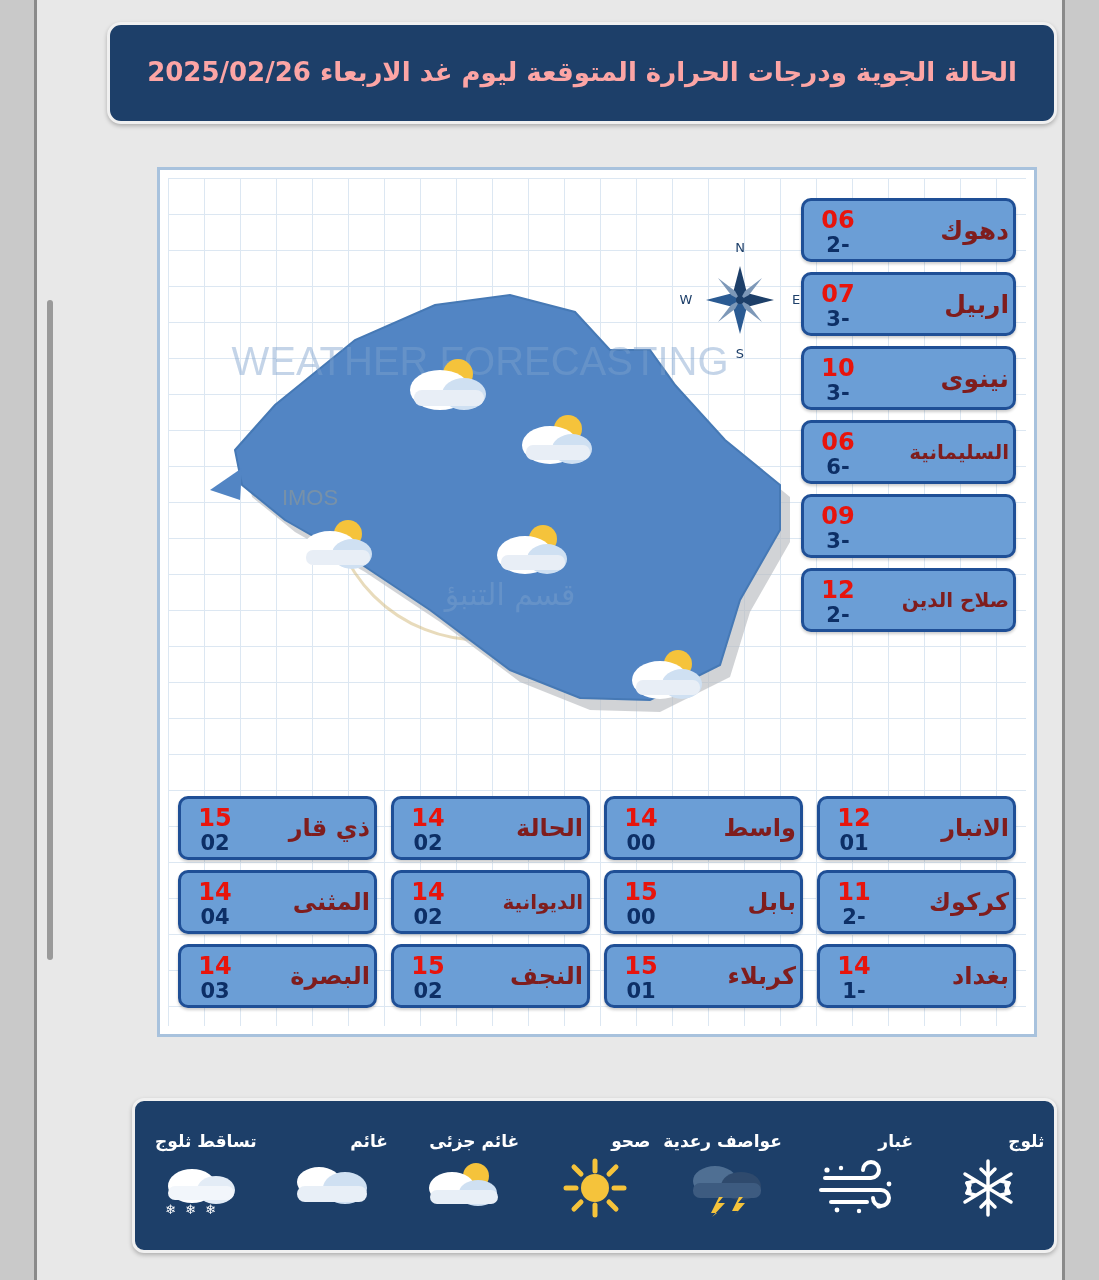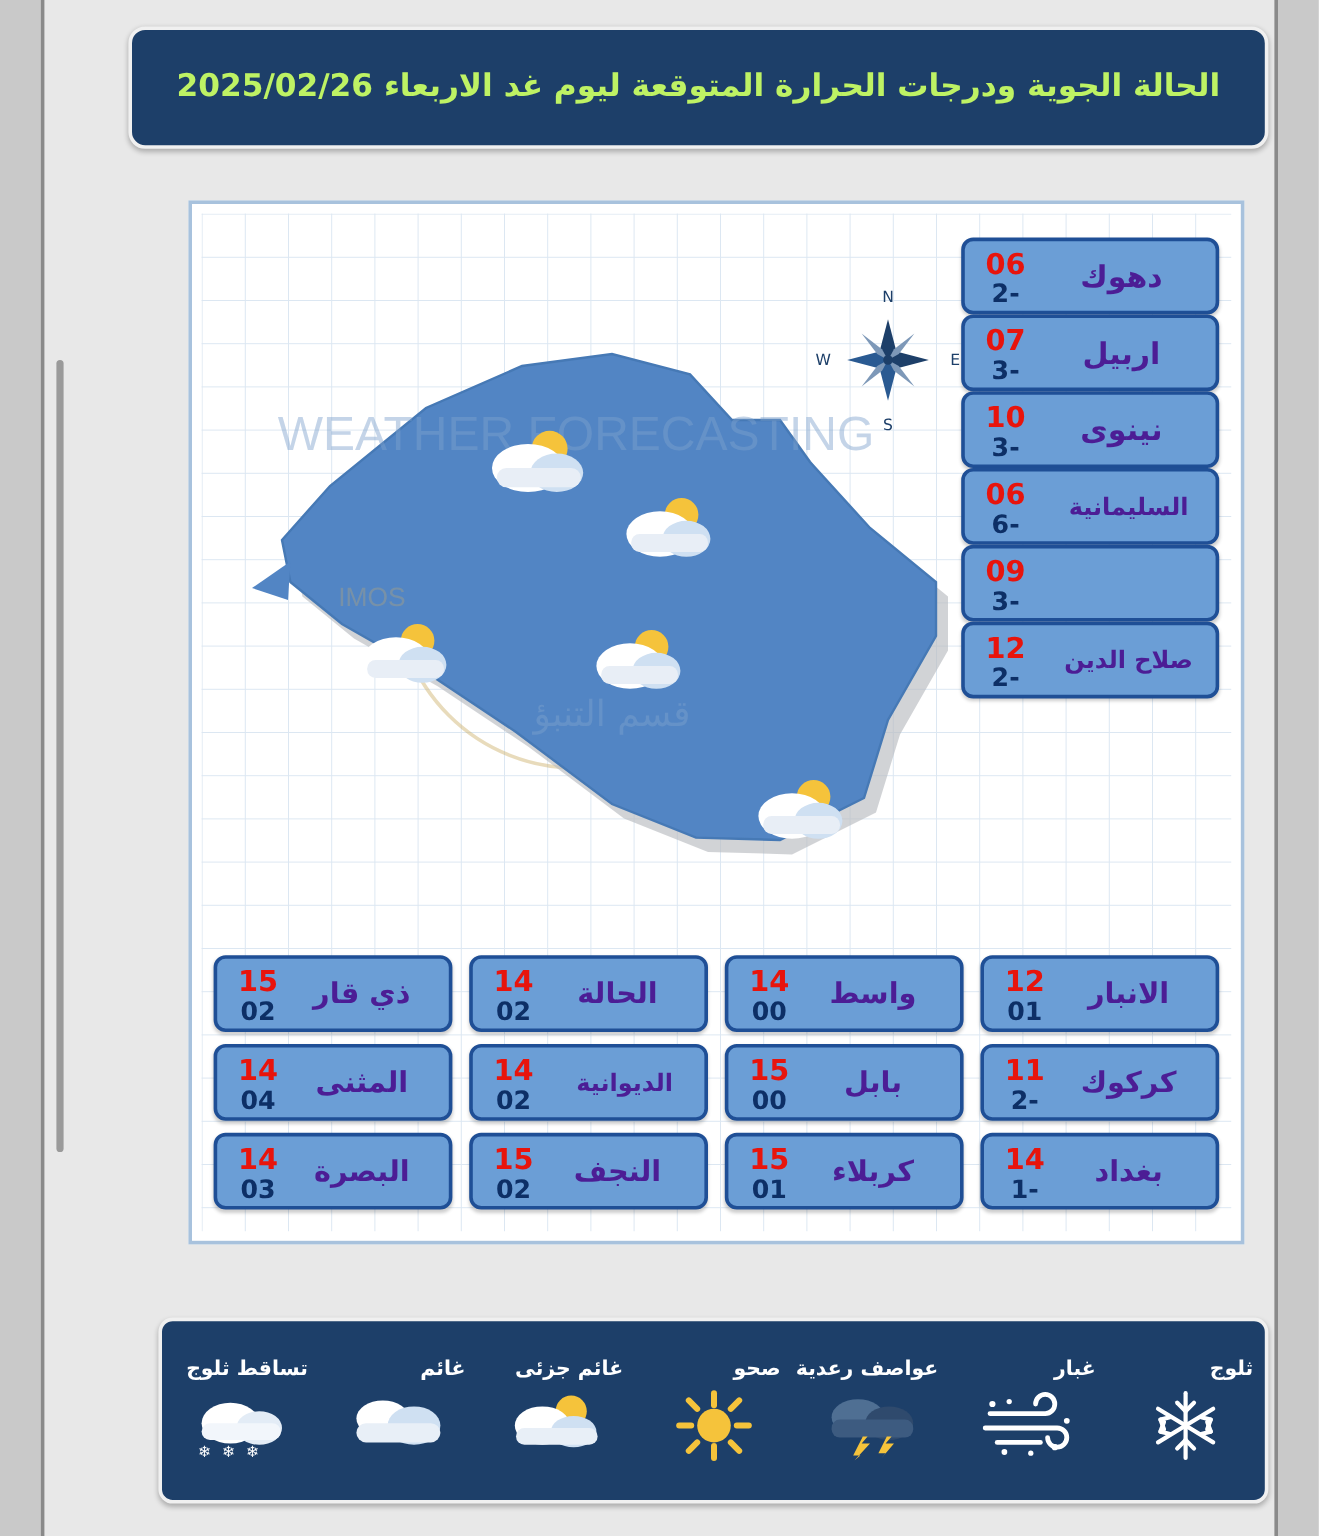--- a/index.html
+++ b/index.html
@@ -25,21 +25,21 @@
   
   .header-bar{
     position:absolute;left:70px;top:22px;width:950px;height:102px;
     background:#1d3f69;border-radius:14px;
     border:3px solid #f0f0f0;
     box-sizing:border-box;
     display:flex;align-items:center;justify-content:center;
     box-shadow:0 2px 4px rgba(0,0,0,.25);
   }
   .header-title{
-    color:#bef264;font-size:26px;font-weight:bold;line-height:1.45;
+    color:#fca5a5;font-size:26px;font-weight:bold;line-height:1.45;
     text-align:center;padding:0 20px;
   }
   
   .main-card{
     position:absolute;left:120px;top:167px;width:880px;height:870px;
     background:#ffffff;
     border:3px solid #a8c2dd;
     box-sizing:border-box;
     padding:8px;
   }
@@ -48,33 +48,33 @@
     background-image:
       linear-gradient(to right,#dce7f2 1px,transparent 1px),
       linear-gradient(to bottom,#dce7f2 1px,transparent 1px);
     background-size:36px 36px;
   }
   
   .map-wrap{position:absolute;left:20px;top:30px;width:620px;height:520px;}
   
   .city-col{
     position:absolute;right:18px;top:28px;width:215px;
-    display:flex;flex-direction:column;
+    display:flex;flex-direction:column;gap:10px;
   }
   .city-chip{
     height:64px;border-radius:10px;
     background:#6b9ed6;
     border:3px solid #1f4f96;
     box-sizing:border-box;
     display:flex;align-items:center;
     position:relative;
     box-shadow:0 2px 3px rgba(0,0,0,.2);
   }
   .city-chip .name{
-    flex:1;text-align:center;color:#4c1d95;font-weight:bold;font-size:25px;
+    flex:1;text-align:right;color:#7f1d1d;font-weight:bold;font-size:25px;
     padding-right:4px;padding-left:56px;
     white-space:nowrap;
   }
   .city-chip .name.small{font-size:20px;margin-left:12px;}
   .city-chip .temps{
     position:absolute;left:8px;top:3px;width:52px;height:56px;
     display:flex;flex-direction:column;justify-content:center;align-items:center;
   }
   .city-chip .tmax{color:#e8140c;font-weight:bold;font-size:24px;line-height:1.05;}
   .city-chip .tmin{color:#0d2f66;font-weight:bold;font-size:21px;line-height:1.05;}

